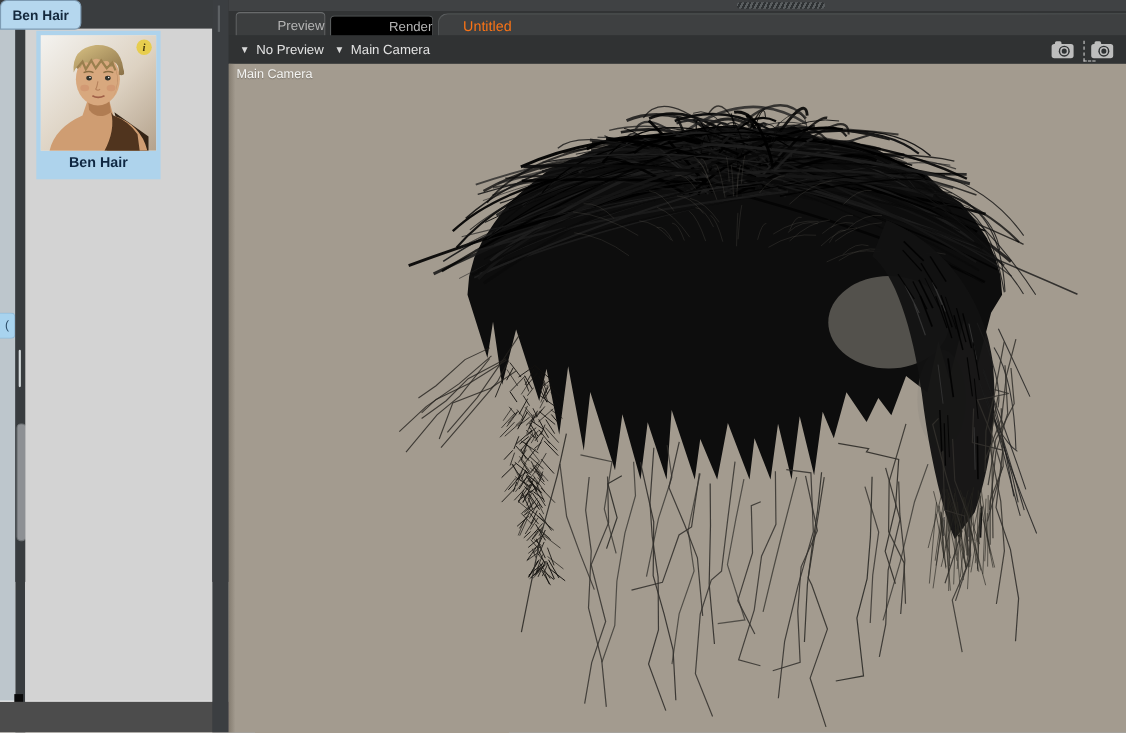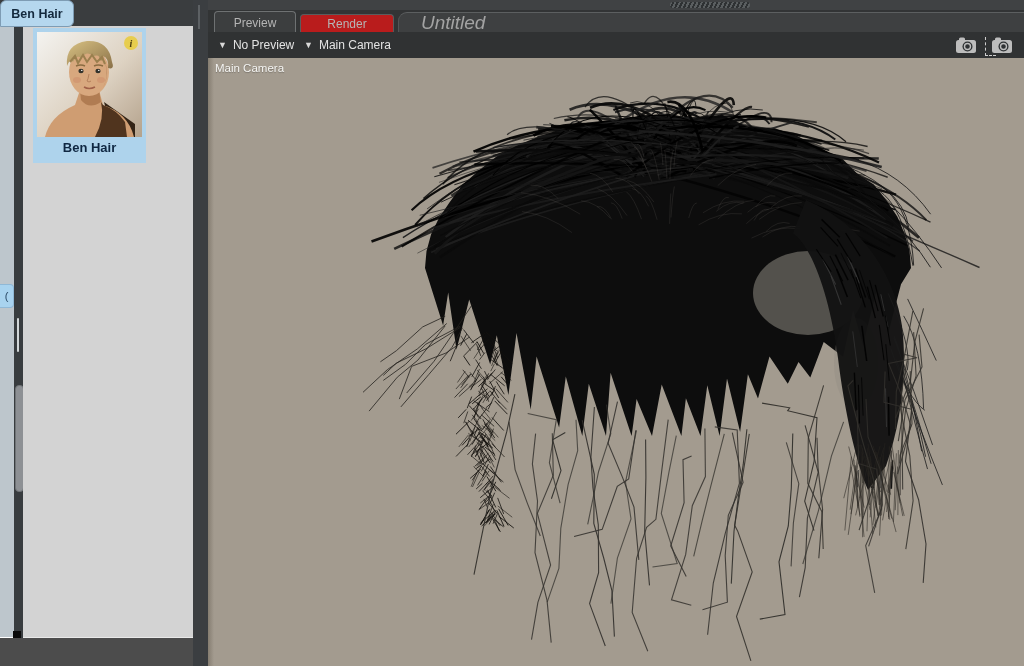--- a/index.html
+++ b/index.html
@@ -41,30 +41,30 @@
   .main-splitter{position:absolute;left:193px;top:0;width:15px;height:666px;background:#3b3e41;
                  cursor:col-resize;}
   .msgrip{position:absolute;left:5px;top:5px;width:2px;height:24px;background:#5d6164;}
 
   
   .main{position:absolute;left:208px;top:0;width:816px;height:666px;background:#323435;}
   .top-strip{position:absolute;left:0;top:0;width:816px;height:10px;background:#404244;}
   .drag-grip{position:absolute;left:462px;top:2px;width:80px;height:6px;border-radius:3px;
              background:repeating-linear-gradient(115deg,#5a5e60 0 2px,#2e3133 2px 4px);cursor:grab;}
   .tab-row{position:absolute;left:0;top:10px;width:816px;height:22px;background:#323435;}
-  .doc-tab{position:absolute;display:flex;align-items:center;justify-content:center;
+  .doc-tab{position:absolute;display:flex;align-items:center;justify-content:flex-end;
            font-size:12px;color:#b5b5b5;cursor:pointer;}
   .doc-tab.active{left:6px;top:1px;width:80px;height:21px;background:#3c3e3f;
                   border:1px solid #6e7172;border-bottom:none;border-radius:4px 4px 0 0;}
-  .doc-tab.inactive{left:92px;top:4px;width:92px;height:18px;background:#b91c1c;
+  .doc-tab.inactive{left:92px;top:4px;width:92px;height:18px;background:#000000;
                     border:1px solid #595c5d;border-bottom:none;border-radius:4px 4px 0 0;}
   .title-pill{position:absolute;left:190px;top:2px;right:0;height:20px;background:#3e4041;
               border-top:1px solid #5c5f60;border-left:1px solid #525556;
               border-radius:9px 0 0 0;display:flex;align-items:center;
-              color:#a3a3a3;font-size:19px;padding-left:22px;cursor:pointer;font-style:italic;}
+              color:#f97316;font-size:13px;padding-left:22px;cursor:pointer;}
   .toolbar{position:absolute;left:0;top:32px;width:816px;height:26px;background:#303233;}
   .dropdown{position:absolute;top:0;height:26px;display:flex;align-items:center;gap:6px;
             color:#e3e3e3;font-size:12px;cursor:pointer;}
   .dd-figure{left:10px;}
   .dd-camera{left:96px;}
   .tri{font-size:9px;color:#d9d9d9;}
   .cam-btn{position:absolute;top:3px;width:28px;height:20px;display:flex;align-items:center;
            justify-content:center;cursor:pointer;}
   .cam-btn.first{right:44px;}
   .cam-btn.second{right:8px;}

